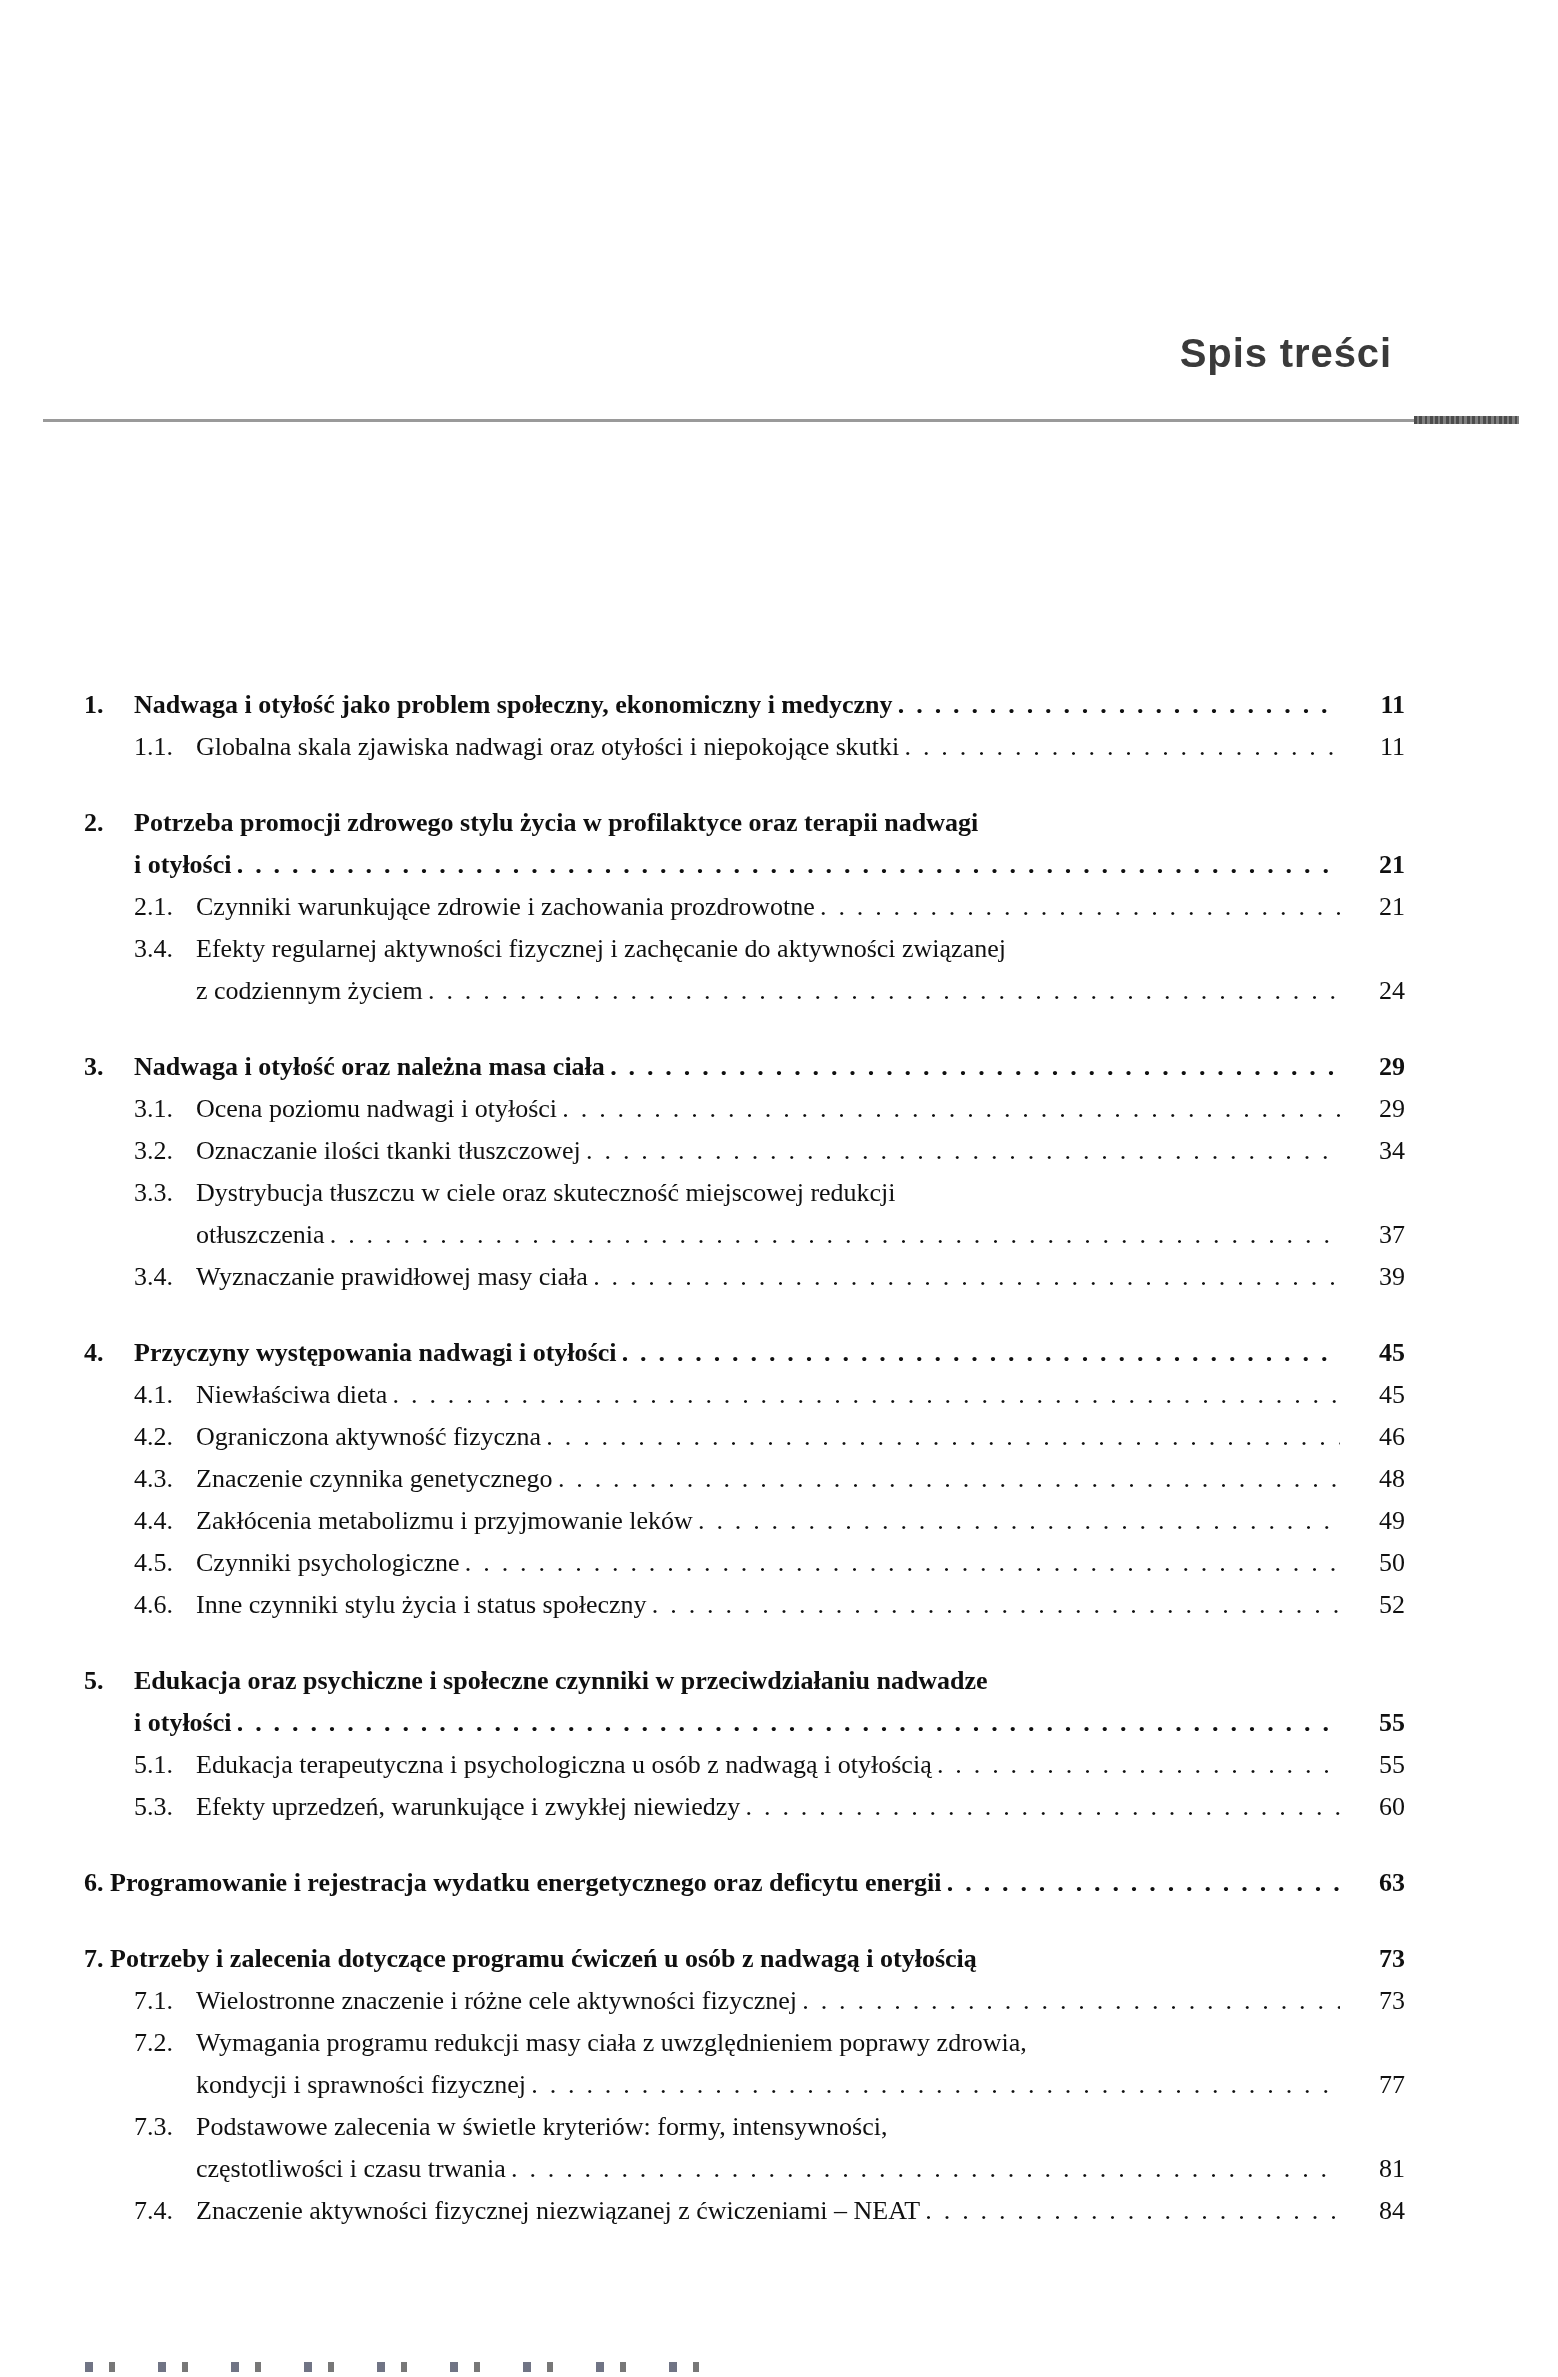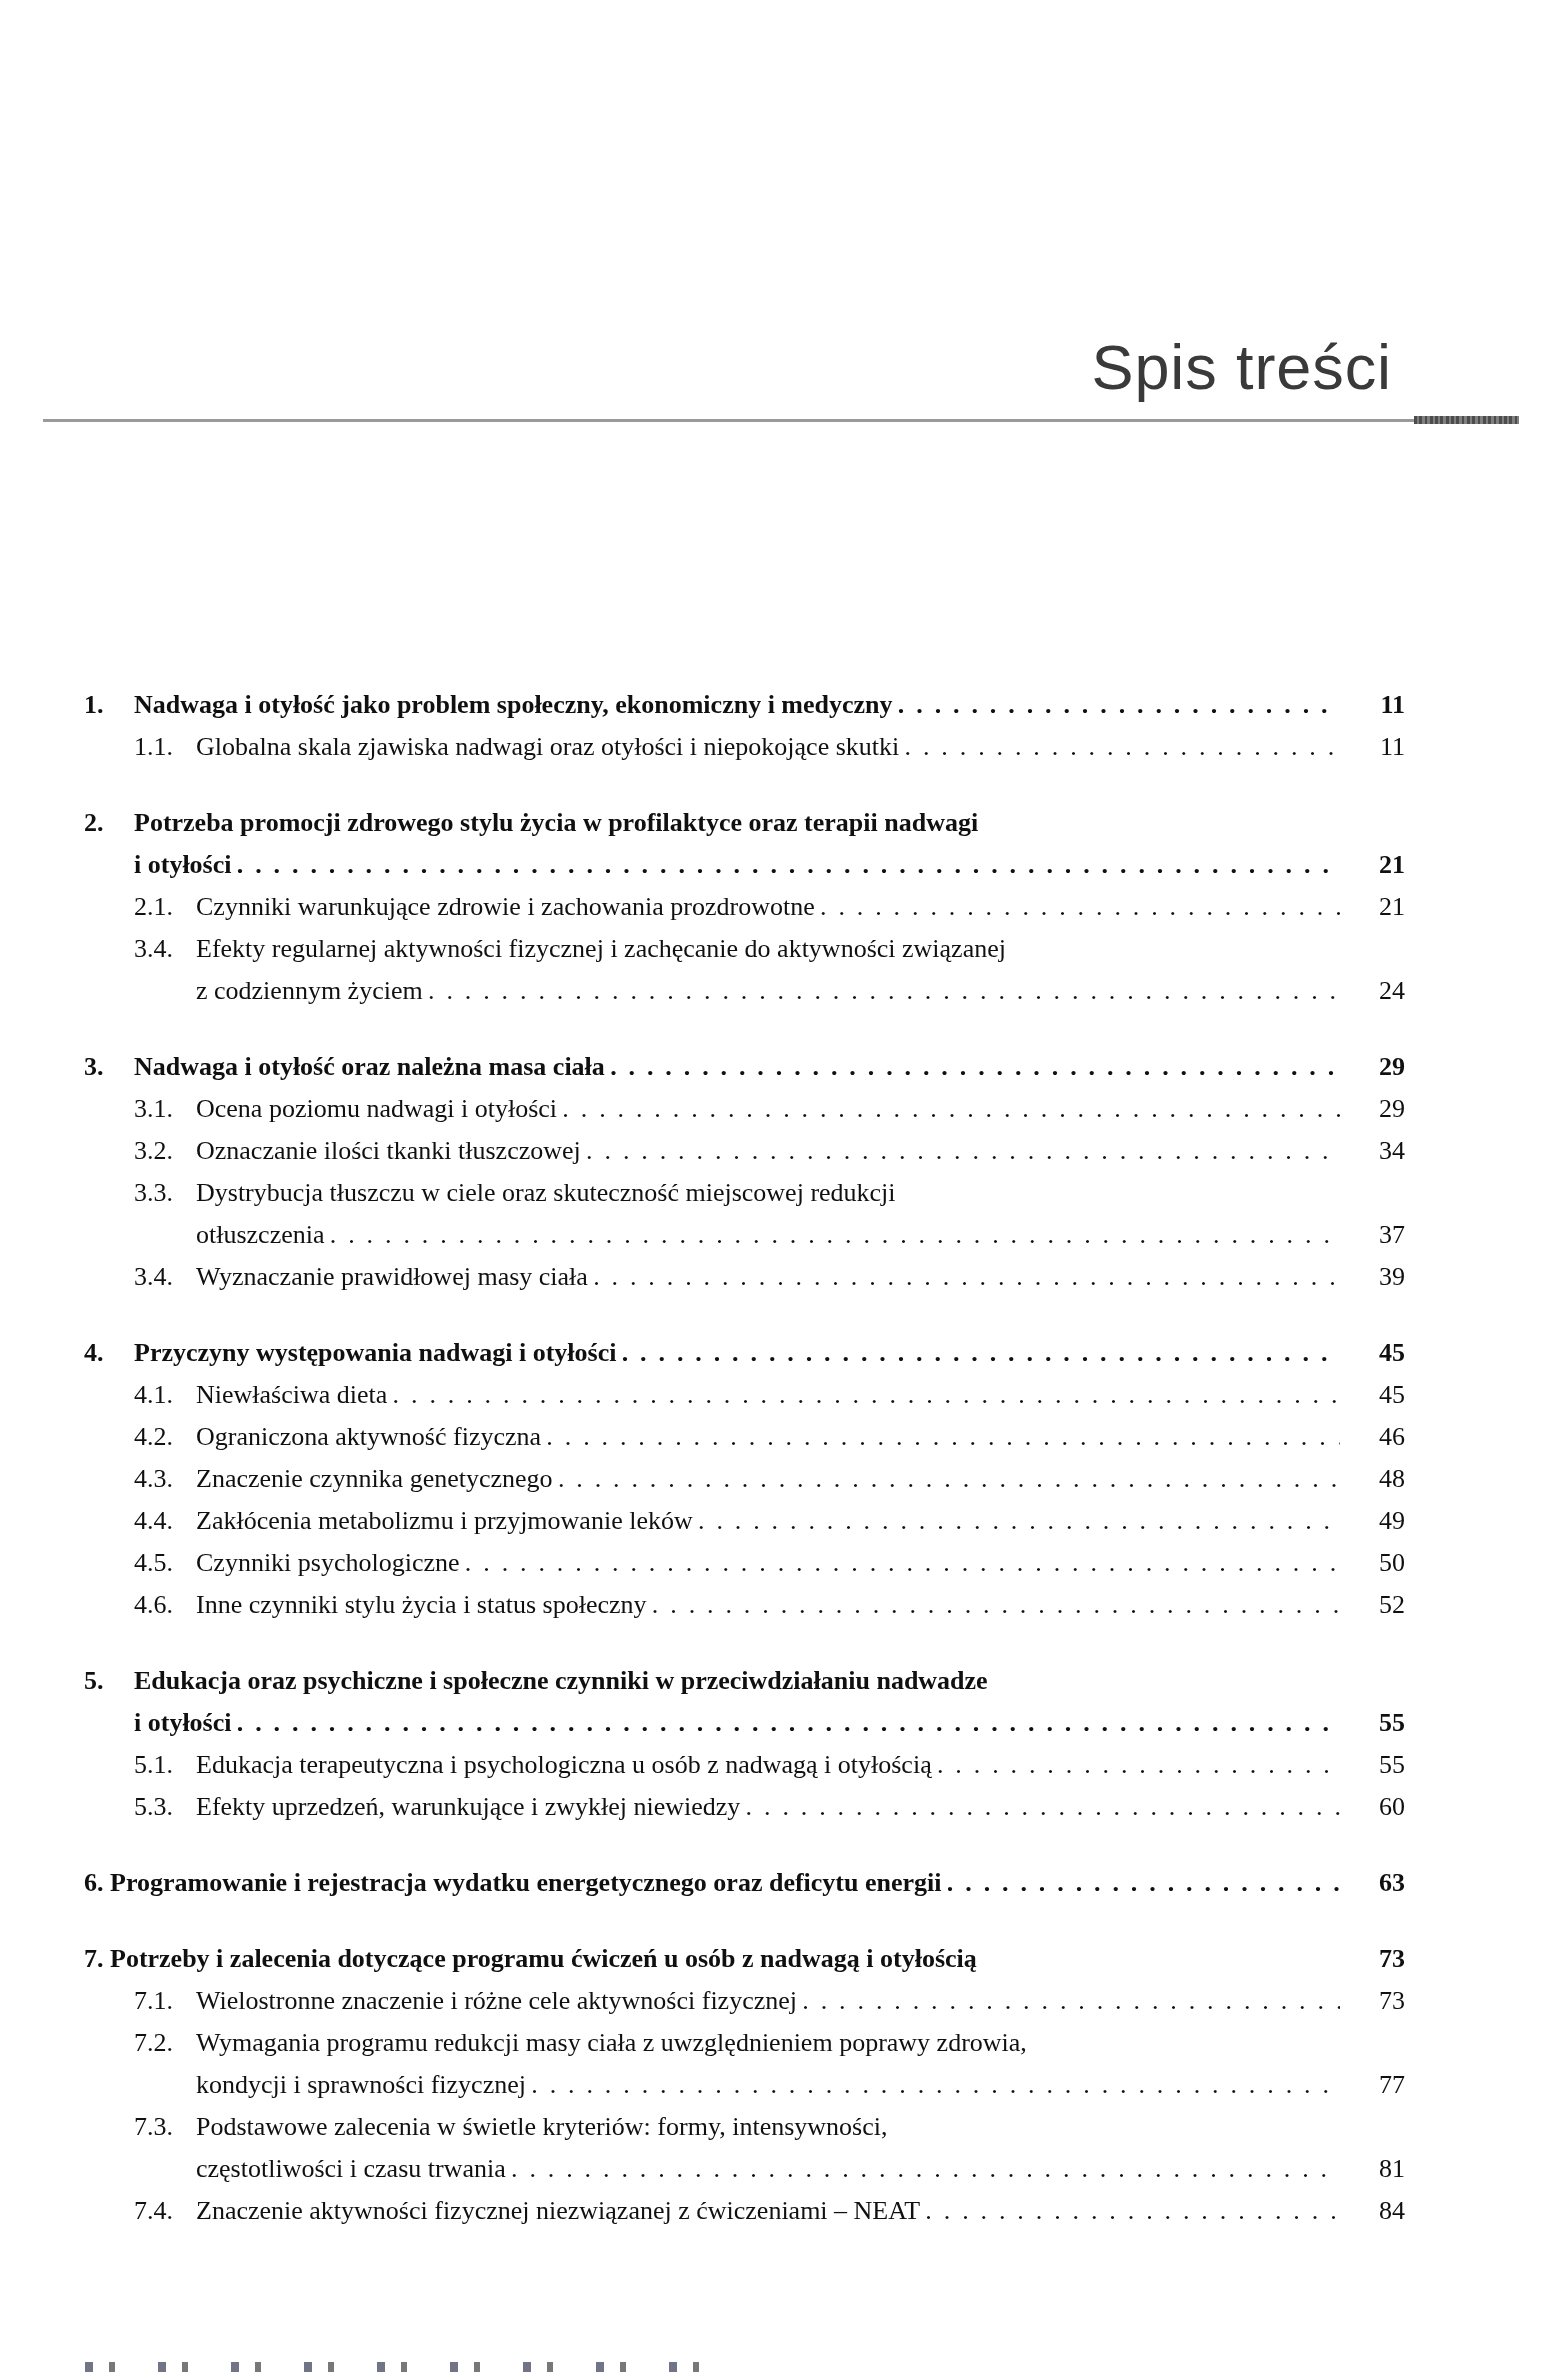--- a/index.html
+++ b/index.html
@@ -15,22 +15,22 @@
     font-family: "Liberation Serif", "DejaVu Serif", serif;
     color: #101010;
   }
 
   
   .page-title {
     position: absolute;
     top: 331px;
     right: 166px;
     font-family: "Liberation Sans", "DejaVu Sans", sans-serif;
-    font-size: 63px;
-    font-weight: 400;
+    font-size: 40px;
+    font-weight: 700;
     color: #3a3a3a;
     letter-spacing: 0.9px;
     white-space: nowrap;
   }
   .title-rule {
     position: absolute;
     top: 419px;
     left: 43px;
     right: 39px;
     height: 2.7px;

